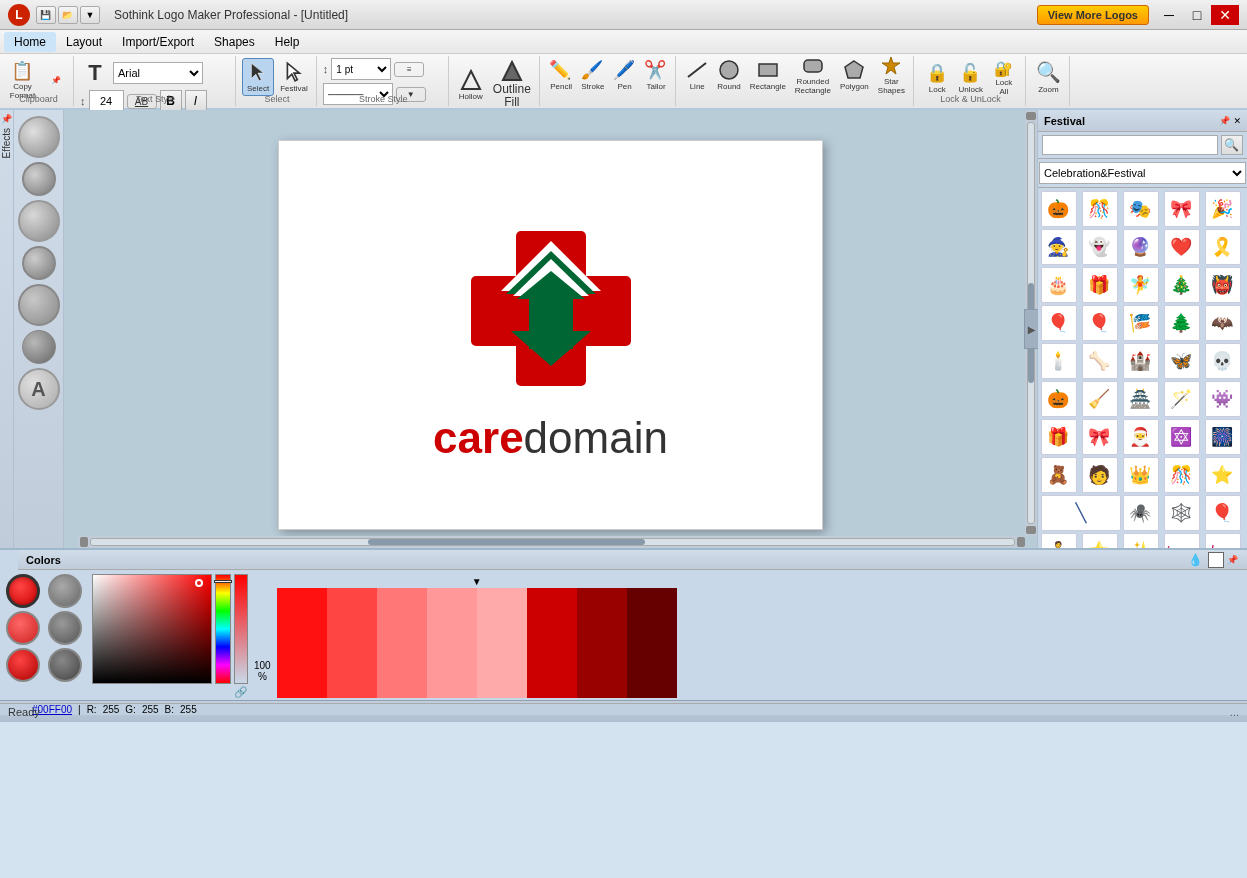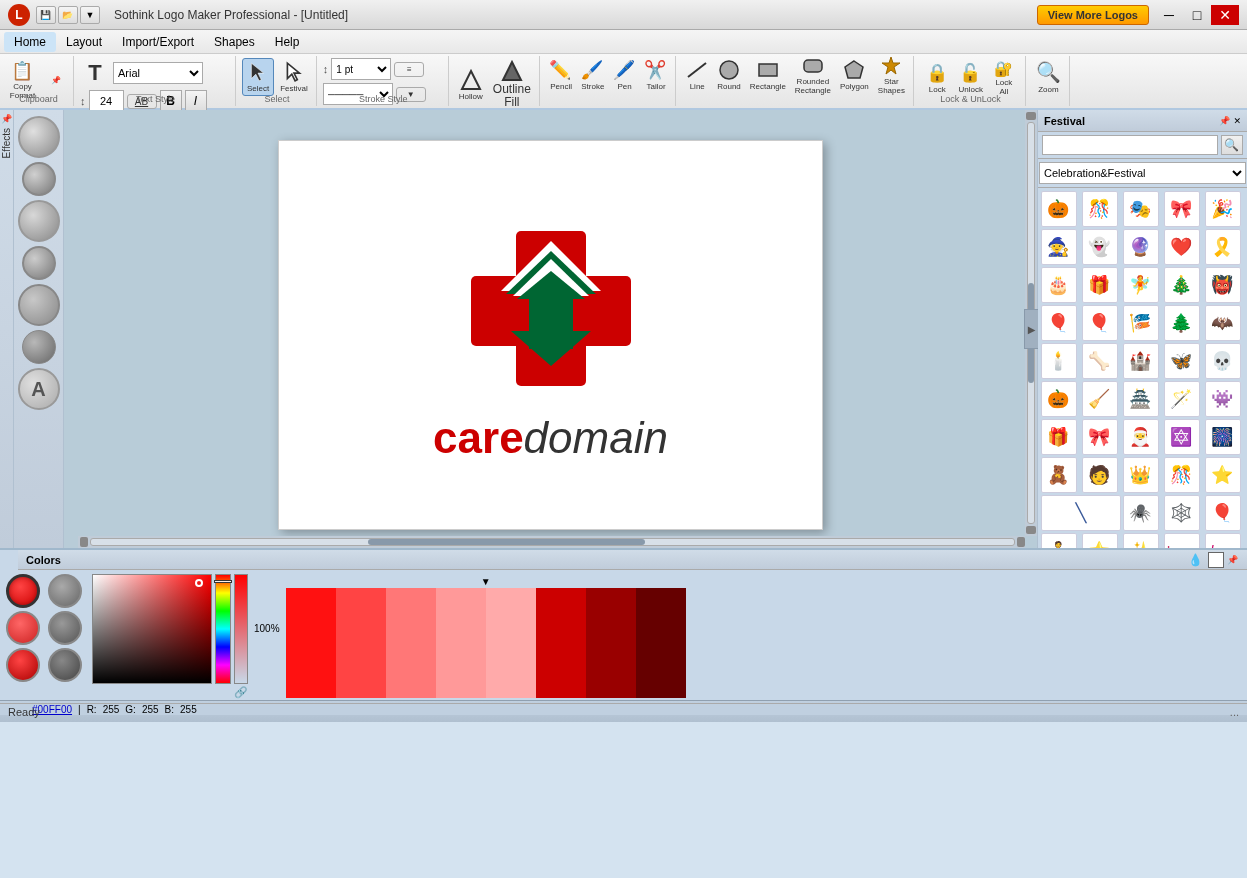--- a/index.html
+++ b/index.html
@@ -489,21 +489,21 @@
         <polygon points="110,40 65,83 155,83" fill="#006633"></polygon>
 
         <rect x="88" y="83" width="44" height="55" fill="#006633"></rect>
         <polygon points="70,120 110,155 150,120" fill="#006633"></polygon>
 
         <polygon points="110,48 72,85 148,85" fill="white"></polygon>
         <polygon points="110,60 76,88 144,88" fill="#006633"></polygon>
       </svg>
 
       <div style="font-family:Arial,sans-serif; font-size:44px; line-height:1;">
-        <span style="color:#cc0000; font-weight:bold;">care</span><span style="color:#333; font-weight:normal;font-style:italic;">domain</span>
+        <span style="color:#cc0000; font-weight:bold;">care</span><span style="color:#333; font-weight:normal;">domain</span>
       </div>
     </div>
 
     <div style="
       position:absolute; bottom:0; left:14px; right:12px; height:12px;
       background:#c0ccd8; display:flex; align-items:center;">
       <div style="width:8px; height:10px; background:#888; border-radius:2px; margin-left:2px; cursor:pointer;"></div>
       <div style="flex:1; height:8px; margin:0 2px; background:#d8e0e8; border:1px solid #aaa; border-radius:3px; position:relative;">
         <div style="position:absolute; left:30%; width:30%; height:100%; background:#8899aa; border-radius:3px;"></div>
       </div>
@@ -665,21 +665,21 @@
       <div style="display:flex; flex-direction:column; align-items:center; gap:2px;">
         <div style="
           width:14px; height:110px;
           background:linear-gradient(to bottom, rgba(255,0,0,1), rgba(255,0,0,0));
           border:1px solid #888; position:relative; cursor:pointer;">
         </div>
         <div style="font-size:11px; cursor:pointer;">🔗</div>
       </div>
     </div>
 
-    <div style="display:flex; flex-direction:row; align-items:center; justify-content:flex-end; height:110px; padding-bottom:2px;">
+    <div style="display:flex; flex-direction:column; align-items:center; justify-content:flex-end; height:110px; padding-bottom:2px;">
       <span style="font-size:10px;">100</span>
       <span style="font-size:10px;">%</span>
     </div>
 
     <div style="display:flex; flex-direction:column; gap:1px; margin-top:2px;">
       <div style="font-size:10px; cursor:pointer; text-align:center;">▼</div>
       <div style="
         width:400px; height:110px;
         display:flex; cursor:pointer;">
 

